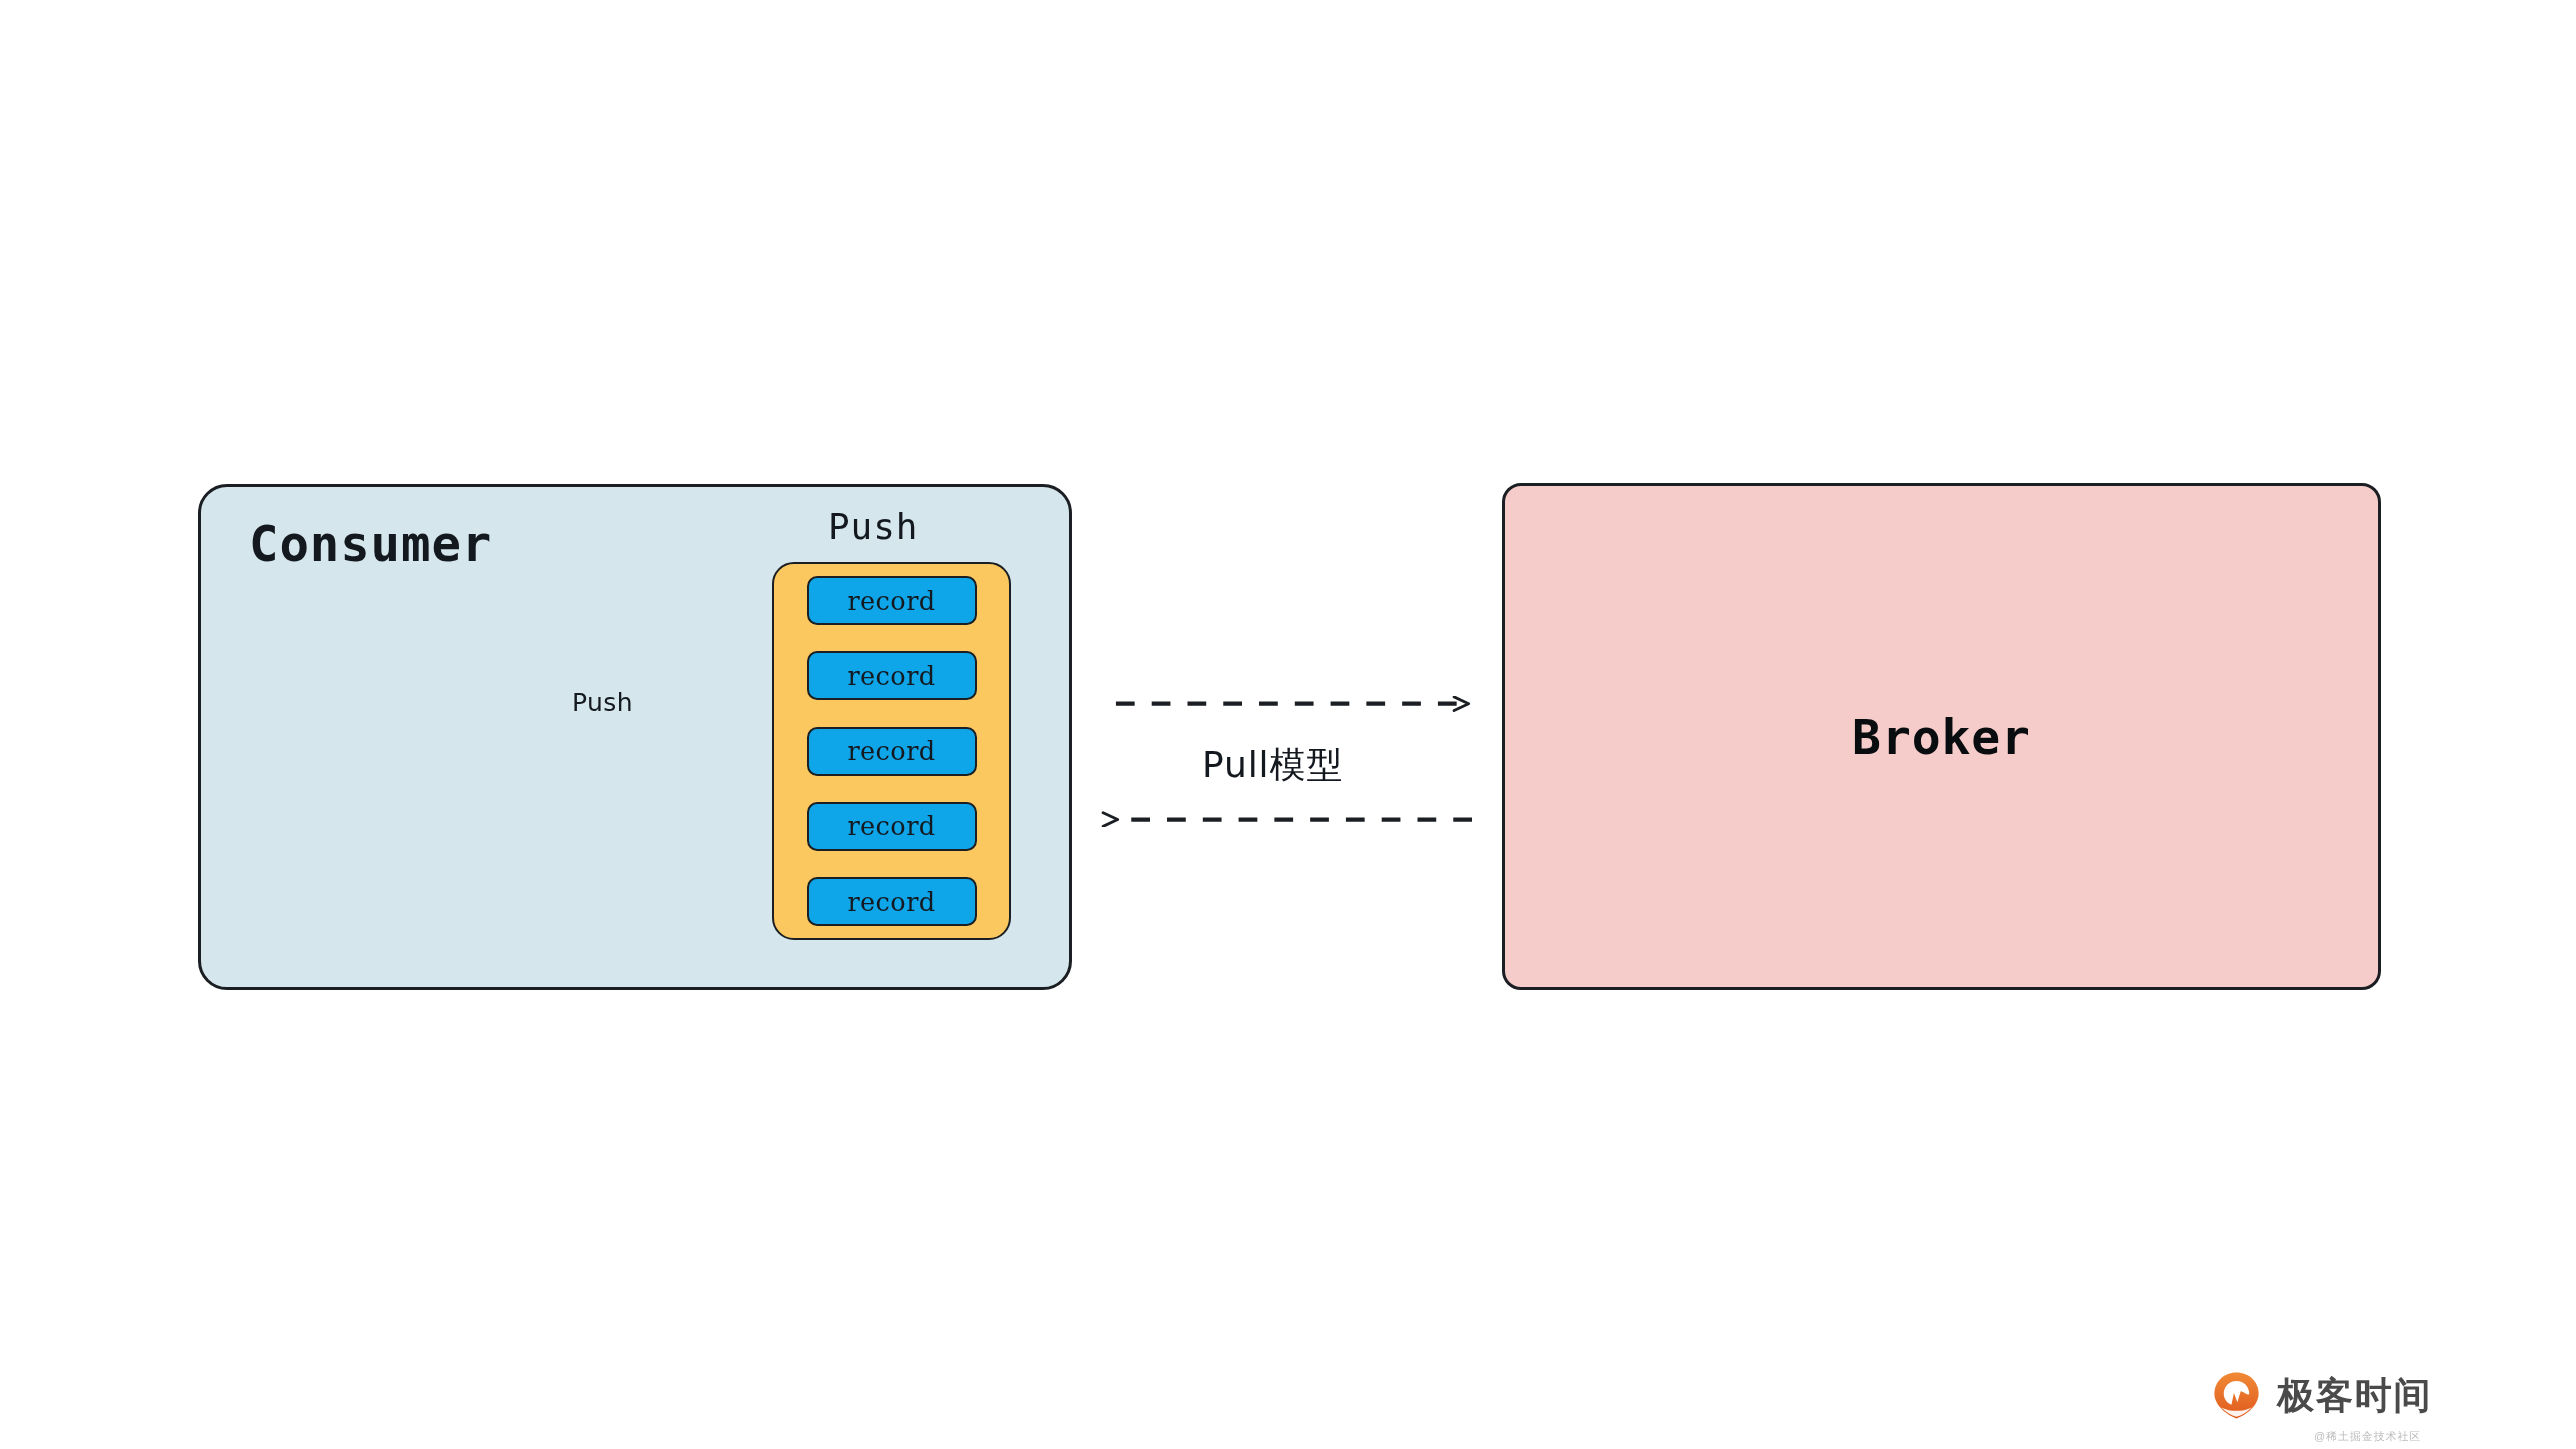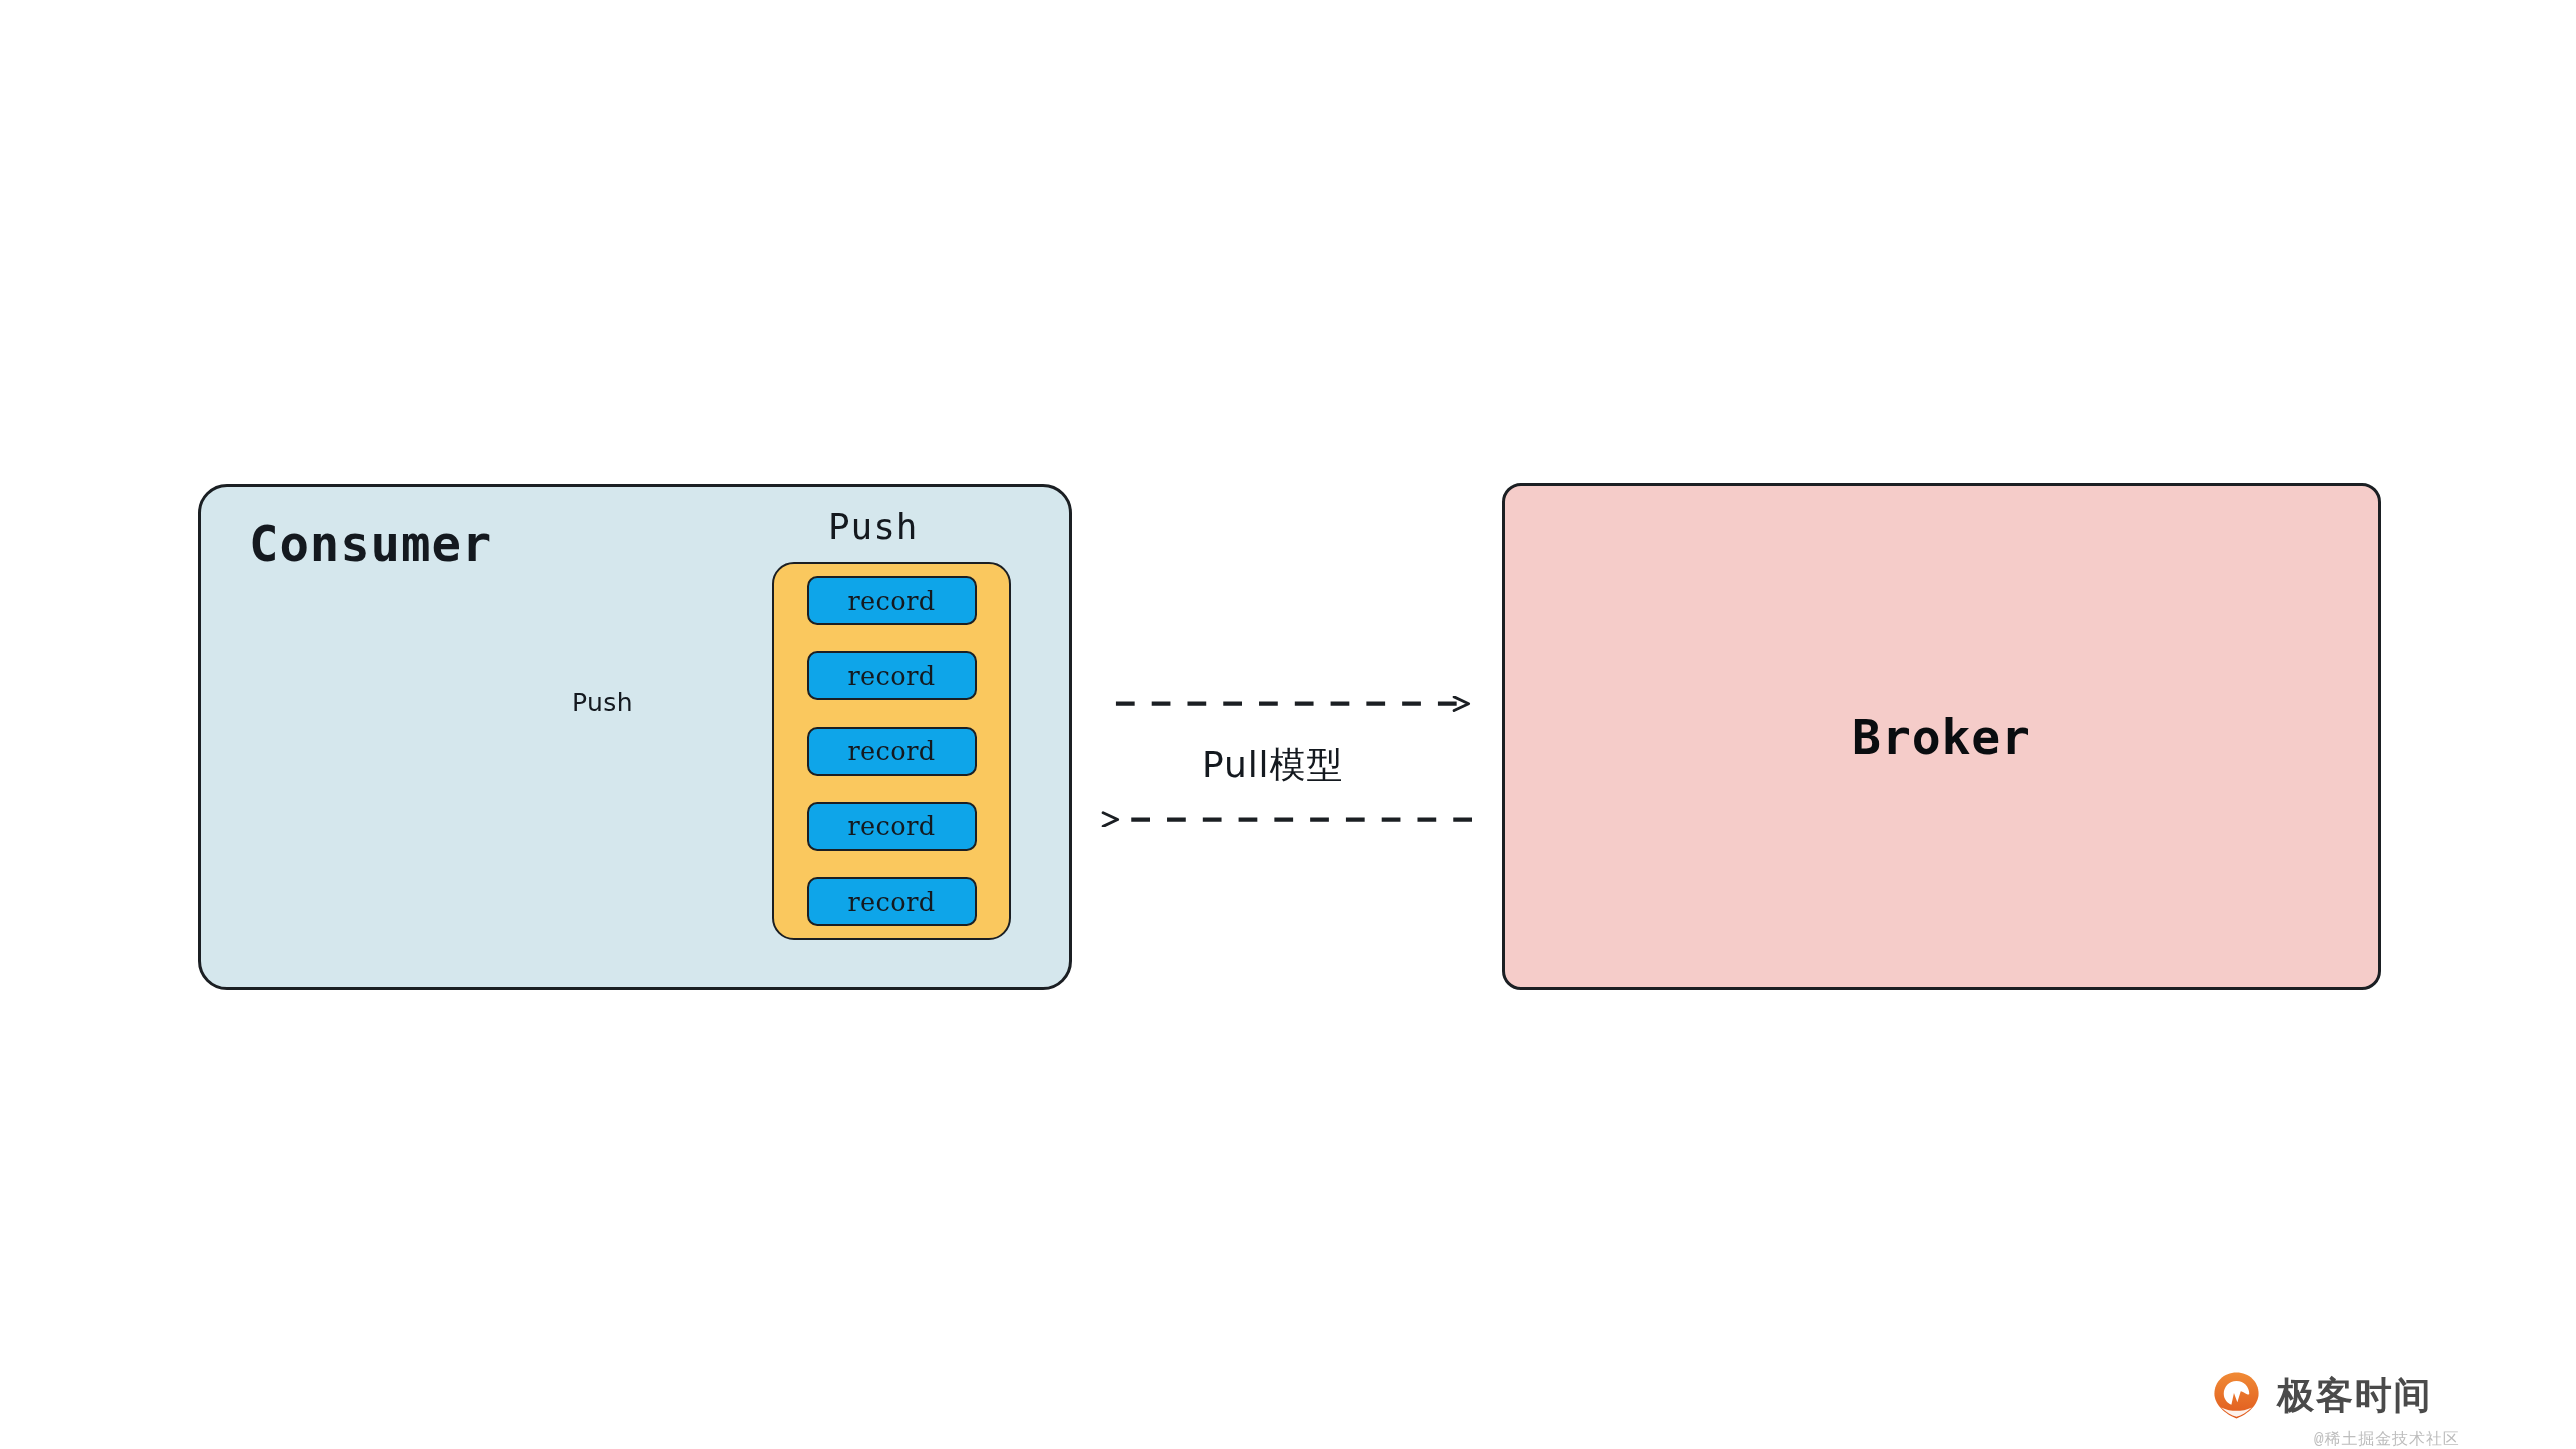--- a/index.html
+++ b/index.html
@@ -188,22 +188,22 @@
     font-size: 37px;
     font-weight: 700;
     color: #4a4a4a;
     letter-spacing: 1.7px;
     white-space: nowrap;
   }
   .credit {
     position: absolute;
     left: 2314px;
     top: 1417px;
-    font-family: Liberation Mono, monospace;
-    font-size: 16px;
+    font-family: Liberation Sans, sans-serif;
+    font-size: 11px;
     color: #bdbdbd;
     white-space: nowrap;
     letter-spacing: 0.9px;
   }
 </style>
 </head>
 <body>
 
 <div id="canvas">
 

